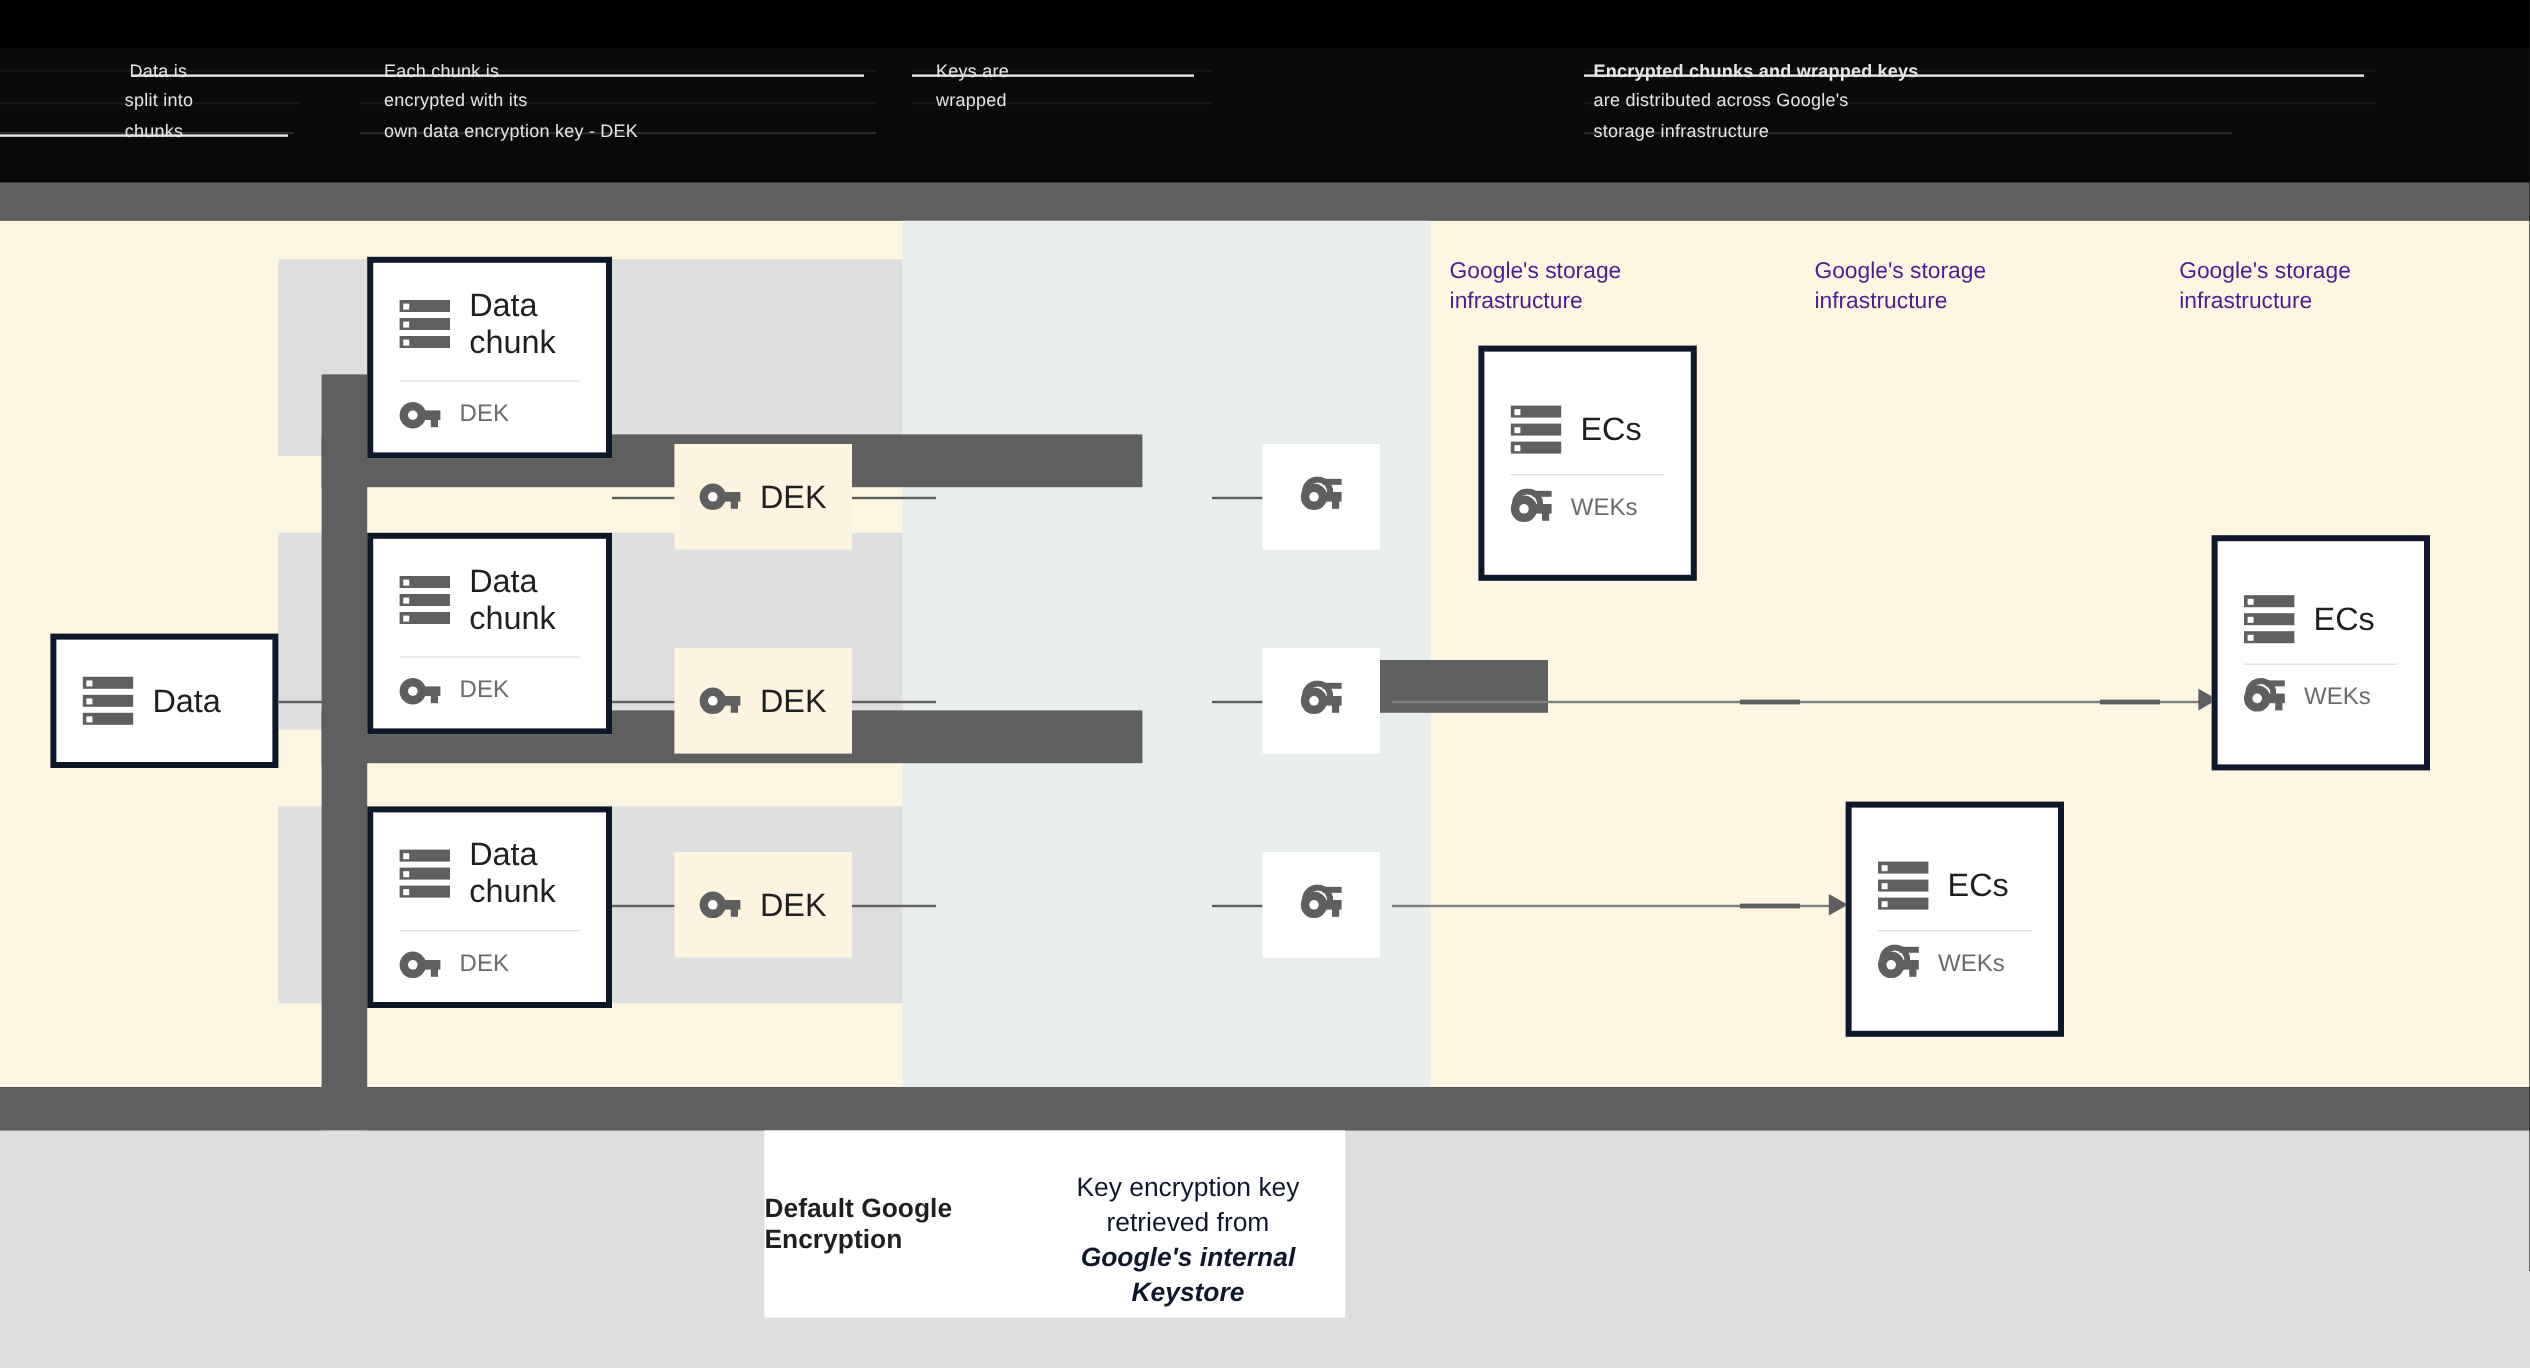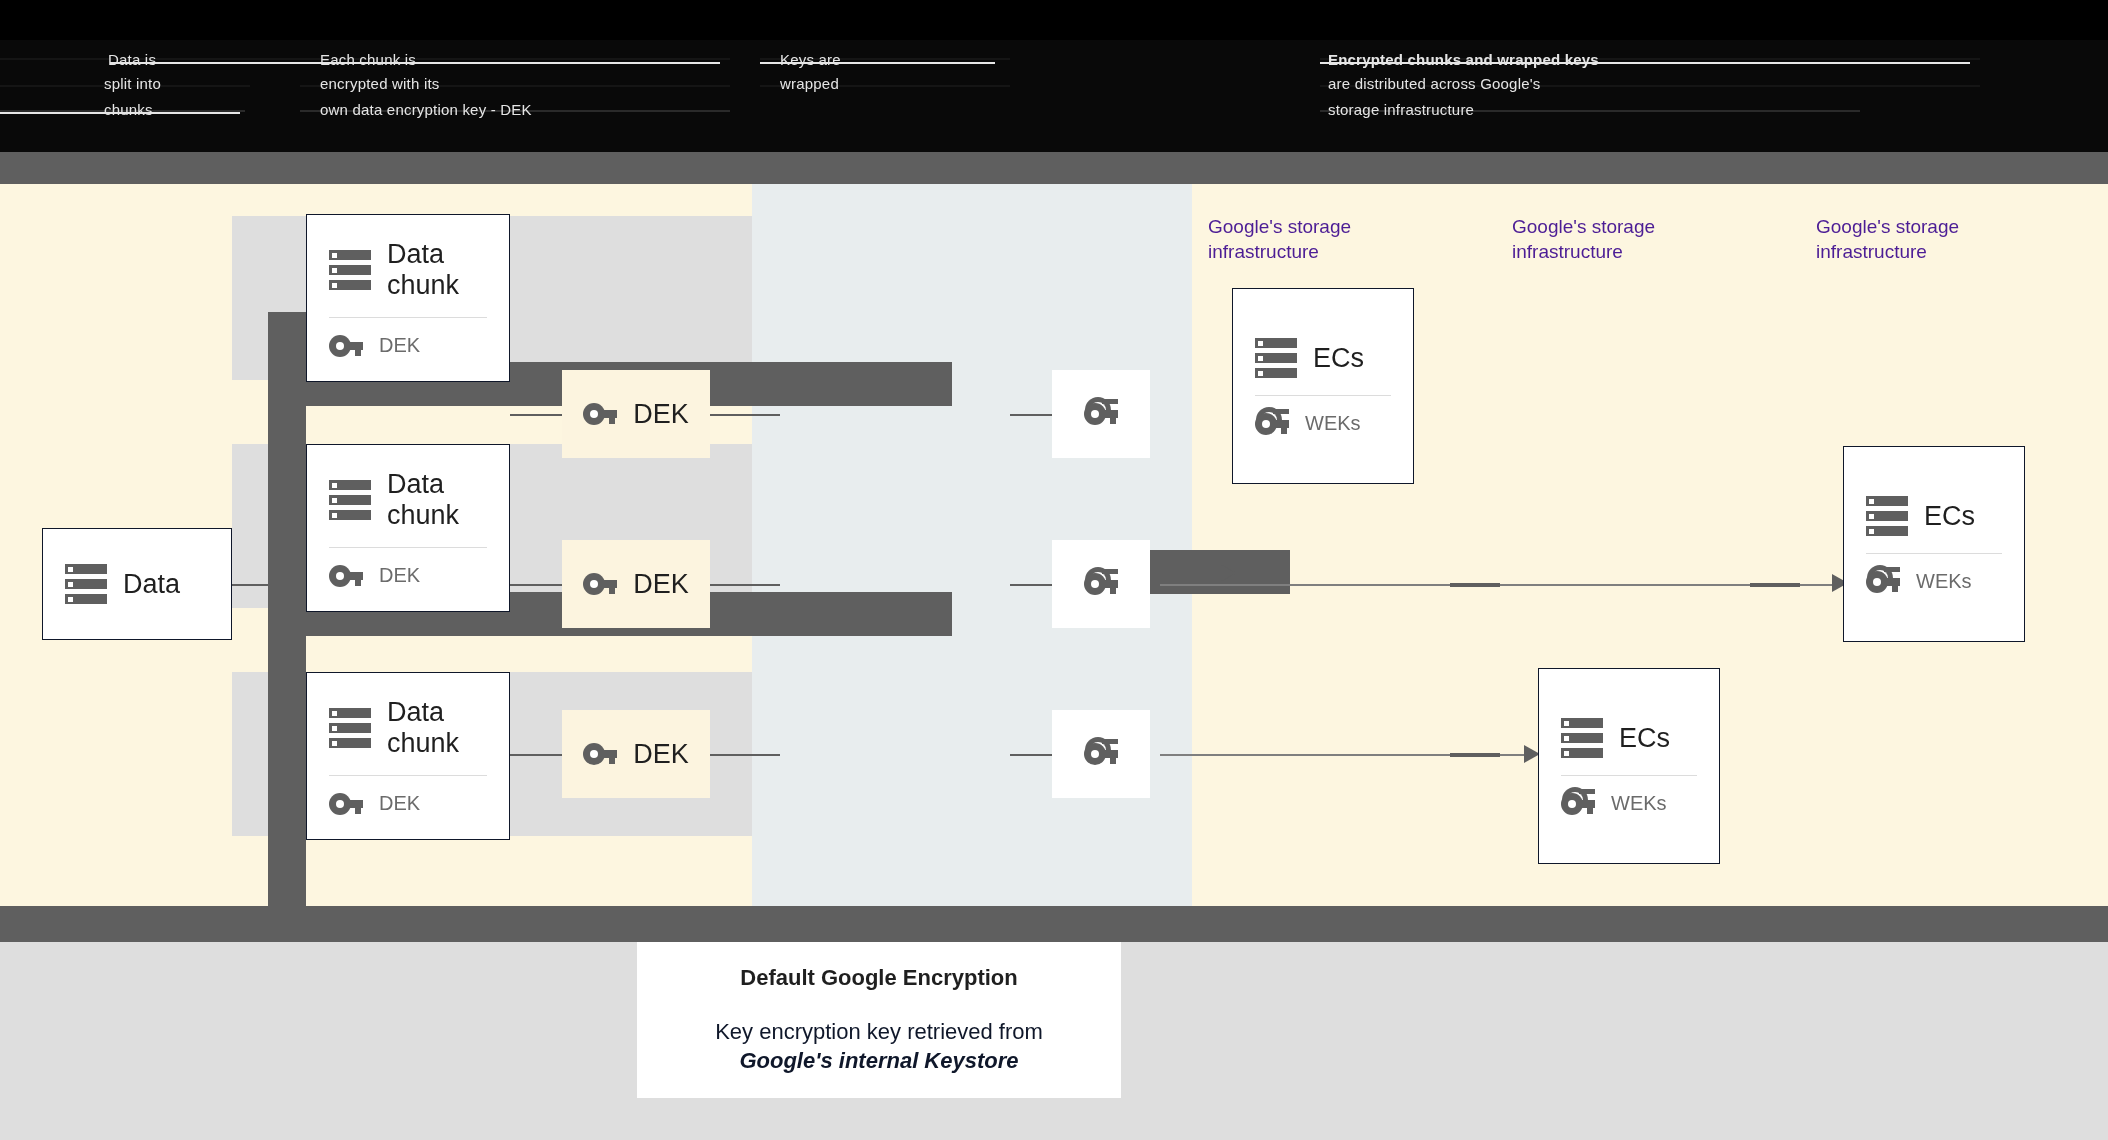--- a/index.html
+++ b/index.html
@@ -30,21 +30,21 @@
   .col-mid { position:absolute; left:752px; top:0; width:440px; height:722px; background:#e8edee; }
 
   
   .rowband { position:absolute; background:#dedede; }
 
   
   .bracket { position:absolute; background:#5f5f5f; }
 
   
   .card {
-    position:absolute; background:#fff; border:1px solid #0f172a;
+    position:absolute; background:#fff; border:5px solid #0f172a;
     display:flex; flex-direction:column; justify-content:center;
   }
   .card-top { display:flex; align-items:center; gap:16px; padding:0 22px; }
   .card-title { font-size:27px; color:#1f1f1f; line-height:31px; }
   .card-sep { height:1px; background:#dcdcdc; margin:16px 22px; }
   .card-bot { display:flex; align-items:center; gap:16px; padding:0 22px; }
   .card-sub { font-size:20px; color:#6b6b6b; }
 
   
   .svr { width:42px; height:42px; flex:0 0 42px; display:flex; flex-direction:column; justify-content:center; gap:5px; }
@@ -81,21 +81,21 @@
   
   .infra {
     position:absolute; font-size:19px; line-height:25px; color:#4c1d95; white-space:pre-line;
   }
 
   
   .band-grey-bot { position:absolute; left:0; top:906px; width:2108px; height:36px; background:#5f5f5f; }
   .bottom-area { position:absolute; left:0; top:942px; width:2108px; height:198px; background:#dedede; }
   .caption {
     position:absolute; left:637px; top:942px; width:484px; height:156px;
-    background:#fff; display:flex; flex-direction:column; align-items:center; justify-content:center;
+    background:#fff; display:flex; flex-direction:row; align-items:center; justify-content:center;
   }
   .cap-title { font-size:22px; font-weight:bold; color:#1f1f1f; }
   .cap-body { font-size:22px; color:#0f172a; text-align:center; line-height:29px; margin-top:26px; }
   .cap-body b { font-weight:bold;font-style:italic; }
 </style>
 </head>
 <body>
 
 <div id="stage">
 

